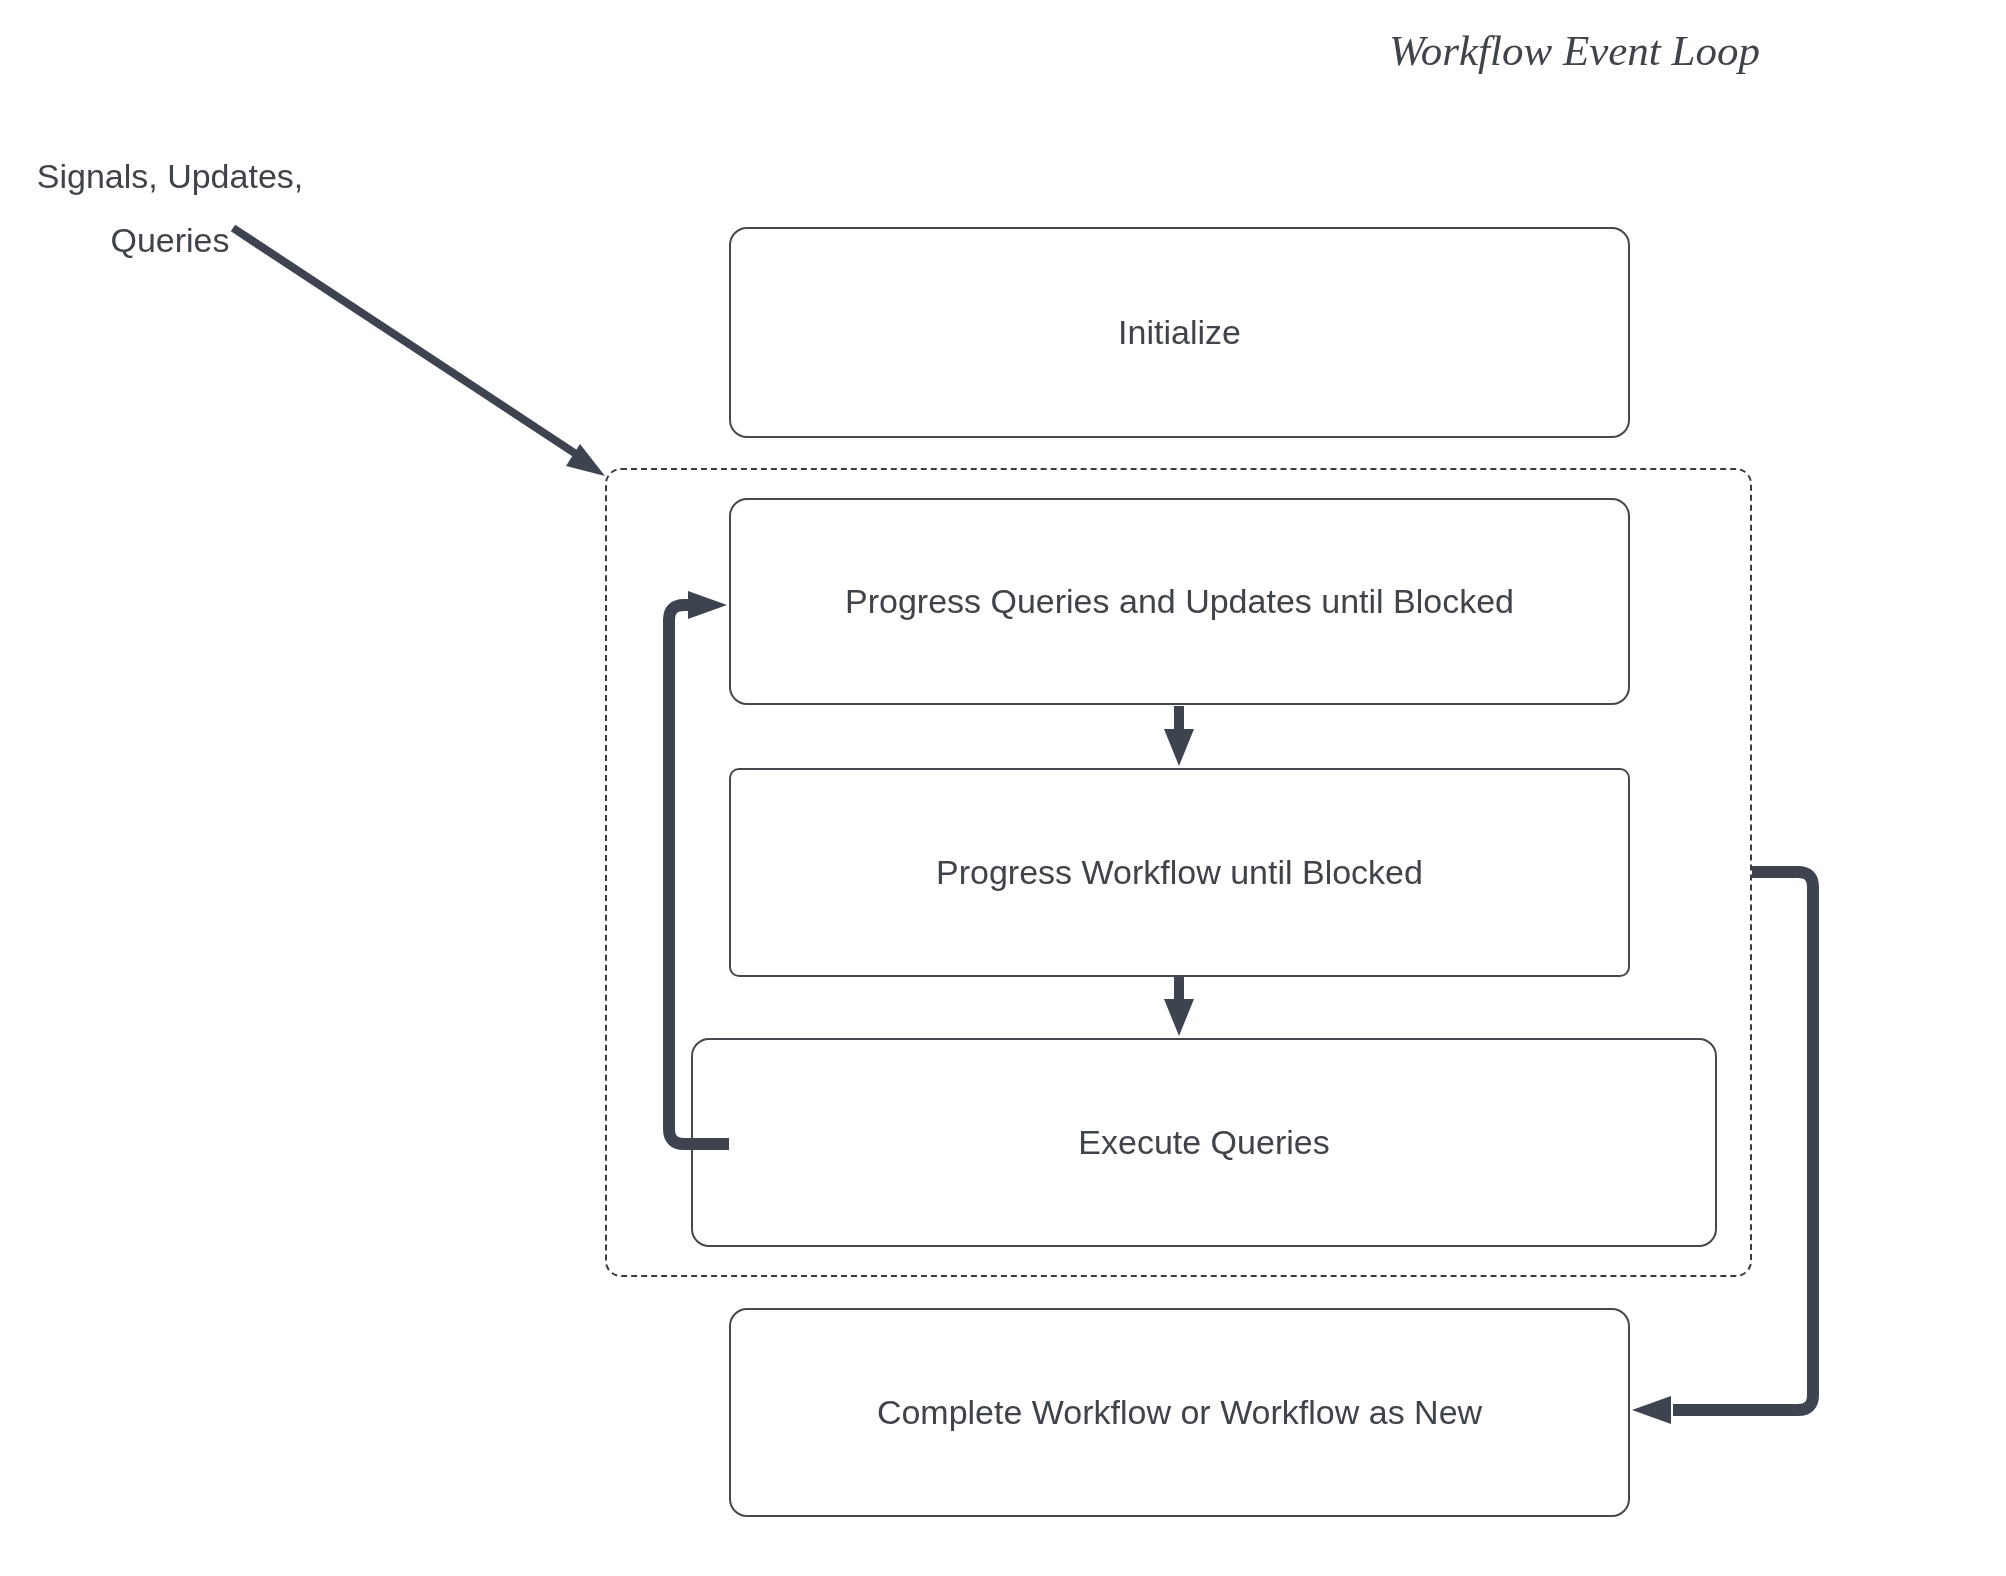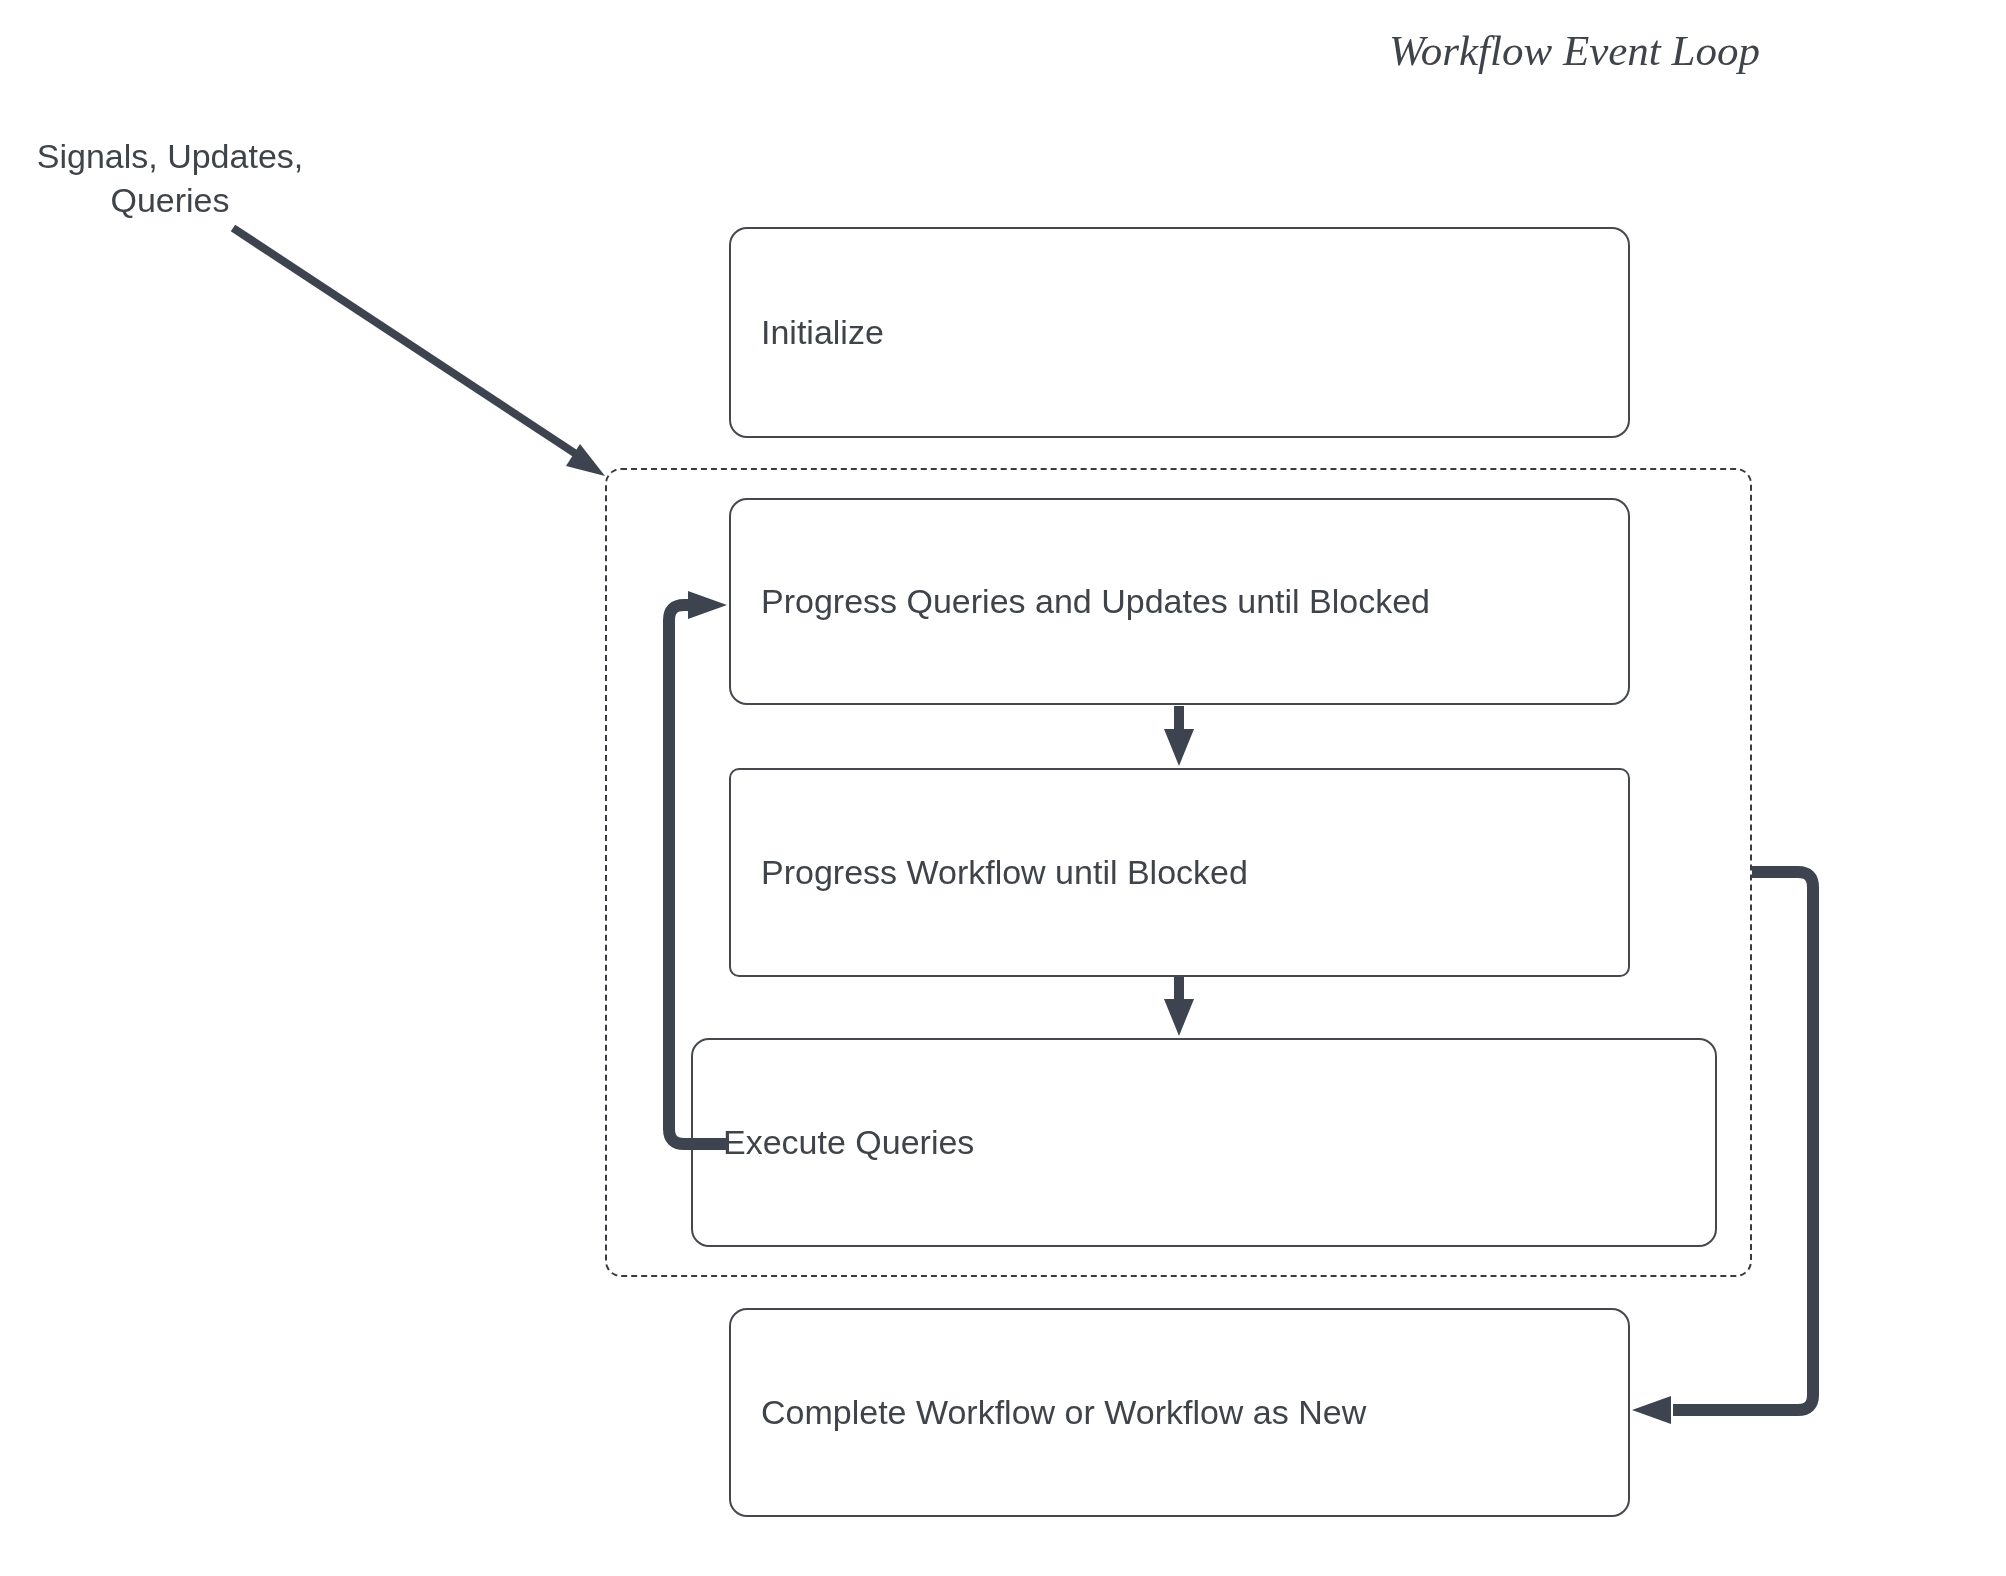--- a/index.html
+++ b/index.html
@@ -21,29 +21,30 @@
     font-family: Liberation Serif, serif;
   }
   .ext-label {
     position: absolute;
     left: 20px; top: 134px; width: 300px;
     text-align: center;
     font-size: 34px;
     line-height: 44px;
     color: var(--text, #3f434a);
   }
-  .ext-label span { display: block; }
+  .ext-label span { display: block; margin-top: 20px; }
   .node {
     position: absolute;
     box-sizing: border-box;
     background: #ffffff;
     border: 2px solid var(--box-border, #45494e);
     border-radius: 18px;
     display: flex;
     align-items: center;
+    justify-content: center;
     font-size: 34px;
     color: var(--text, #3f434a);
     text-align: center;
     padding: 0 30px;
   }
   .node-initialize { left: 729px; top: 227px;  width: 901px; height: 211px; }
   .node-signals    { left: 729px; top: 498px;  width: 901px; height: 207px; }
   .node-workflow   { left: 729px; top: 768px;  width: 901px; height: 209px; border-radius: 10px; }
   .node-queries    { left: 691px; top: 1038px; width: 1026px; height: 209px; }
   .node-complete   { left: 729px; top: 1308px; width: 901px; height: 209px; }

